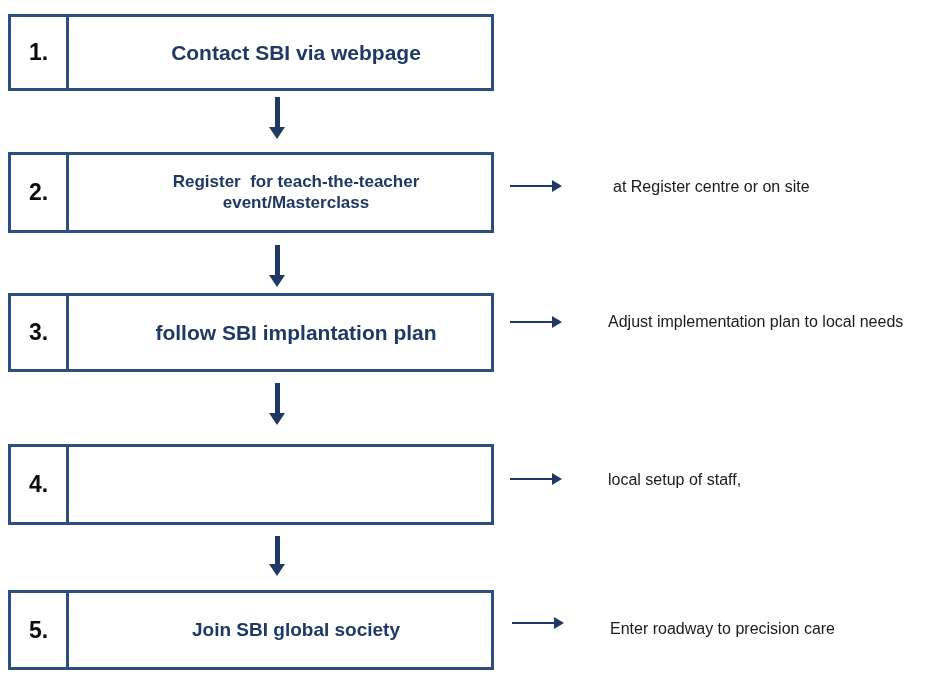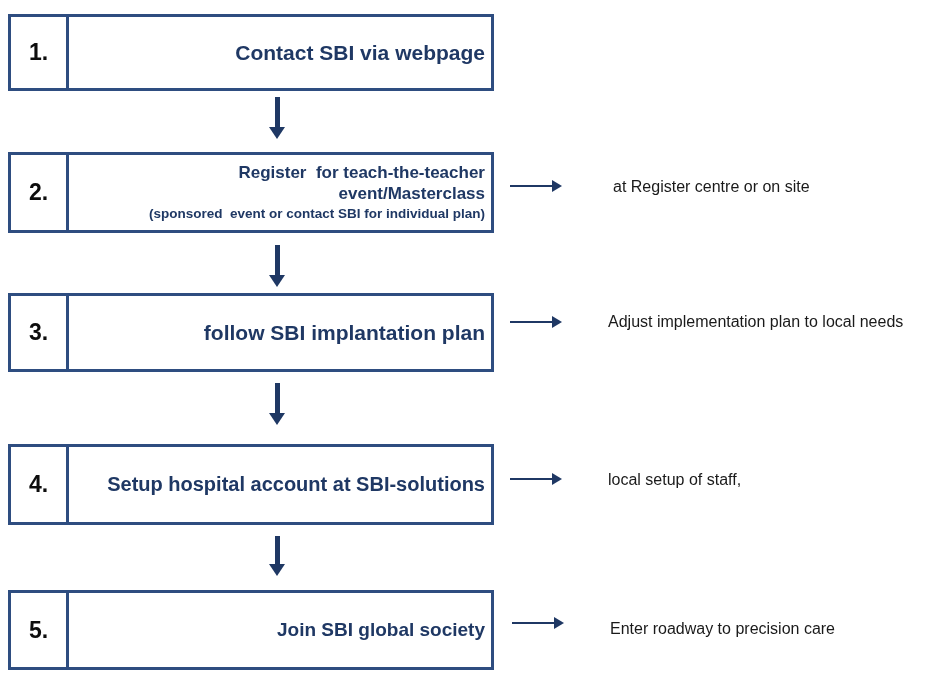--- a/index.html
+++ b/index.html
@@ -19,21 +19,21 @@
   .stepbox{
     position:absolute;left:8px;width:486px;display:flex;align-items:stretch;
     border:3px solid var(--border);background:var(--background);box-sizing:border-box;
   }
   .numcell{
     width:55px;flex:0 0 55px;border-right:3px solid var(--border);
     display:flex;align-items:center;justify-content:center;
     font-size:23px;font-weight:700;color:var(--number-text);
   }
   .cell{
-    flex:1;display:flex;flex-direction:column;align-items:flex-end;justify-content:center;
+    flex:1;display:flex;flex-direction:column;align-items:center;justify-content:center;
     text-align:center;color:var(--title-text);padding:2px 6px;box-sizing:border-box;margin-left:32px;
   }
   .tline{white-space:pre-wrap;font-weight:600;line-height:1.22;color:var(--title-text);}
   .fs21{font-size:21px;}
   .fs20{font-size:20px;}
   .fs19{font-size:19px;}
   .fs17{font-size:17px;}
   .fs16{font-size:16px;}
   .fs13{font-size:13.5px;line-height:1.1;margin-top:2px;}
   
@@ -67,21 +67,20 @@
   <div class="varrow" style="top:97px;height:42px">
     <div class="shaft"></div>
     <div class="head"></div>
   </div>
 
   <div class="stepbox" style="top:152px;height:81px">
     <div class="numcell">2.</div>
     <div class="cell">
       <div class="tline fs17">Register  for teach-the-teacher</div>
       <div class="tline fs17">event/Masterclass</div>
-      <div class="tline fs13">(sponsored  event or contact SBI for individual plan)</div>
     </div>
   </div>
 
   <div class="varrow" style="top:245px;height:42px">
     <div class="shaft"></div>
     <div class="head"></div>
   </div>
 
   <div class="stepbox" style="top:293px;height:79px">
     <div class="numcell">3.</div>
@@ -90,23 +89,20 @@
     </div>
   </div>
 
   <div class="varrow" style="top:383px;height:42px">
     <div class="shaft"></div>
     <div class="head"></div>
   </div>
 
   <div class="stepbox" style="top:444px;height:81px">
     <div class="numcell">4.</div>
-    <div class="cell">
-      <div class="tline fs20">Setup hospital account at SBI-solutions</div>
-    </div>
   </div>
 
   <div class="varrow" style="top:536px;height:40px">
     <div class="shaft"></div>
     <div class="head"></div>
   </div>
 
   <div class="stepbox" style="top:590px;height:80px">
     <div class="numcell">5.</div>
     <div class="cell">

